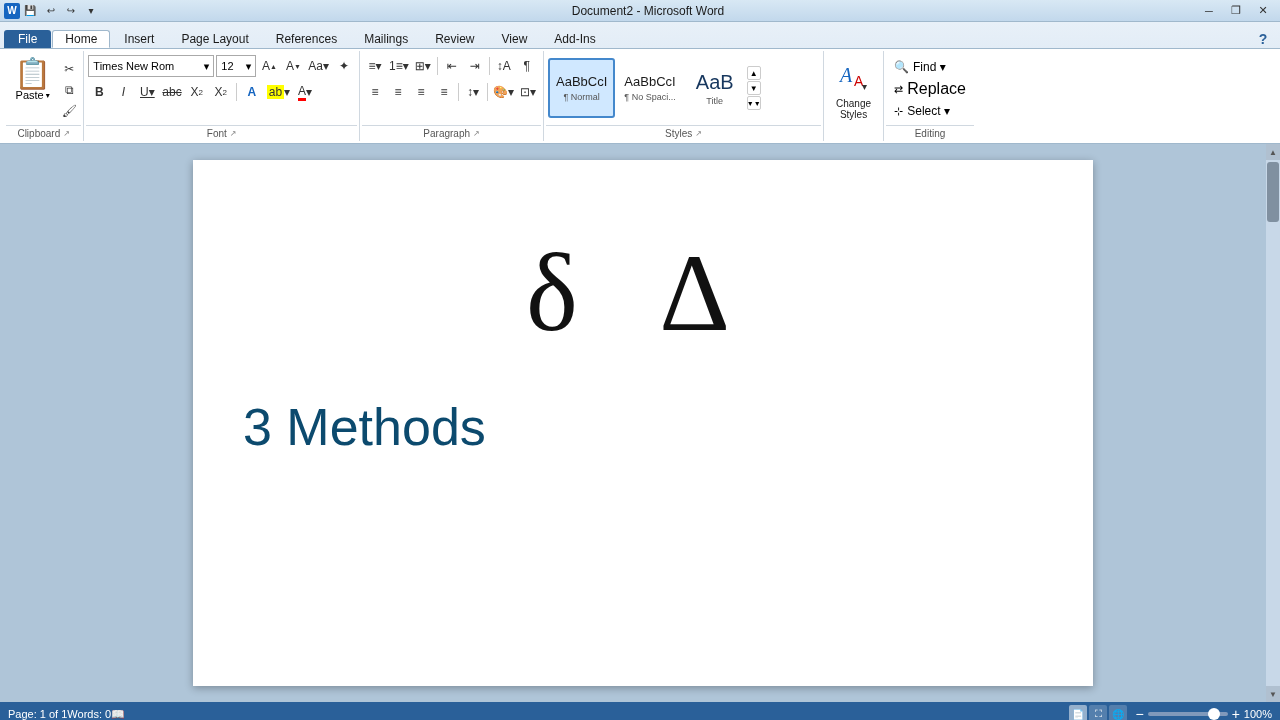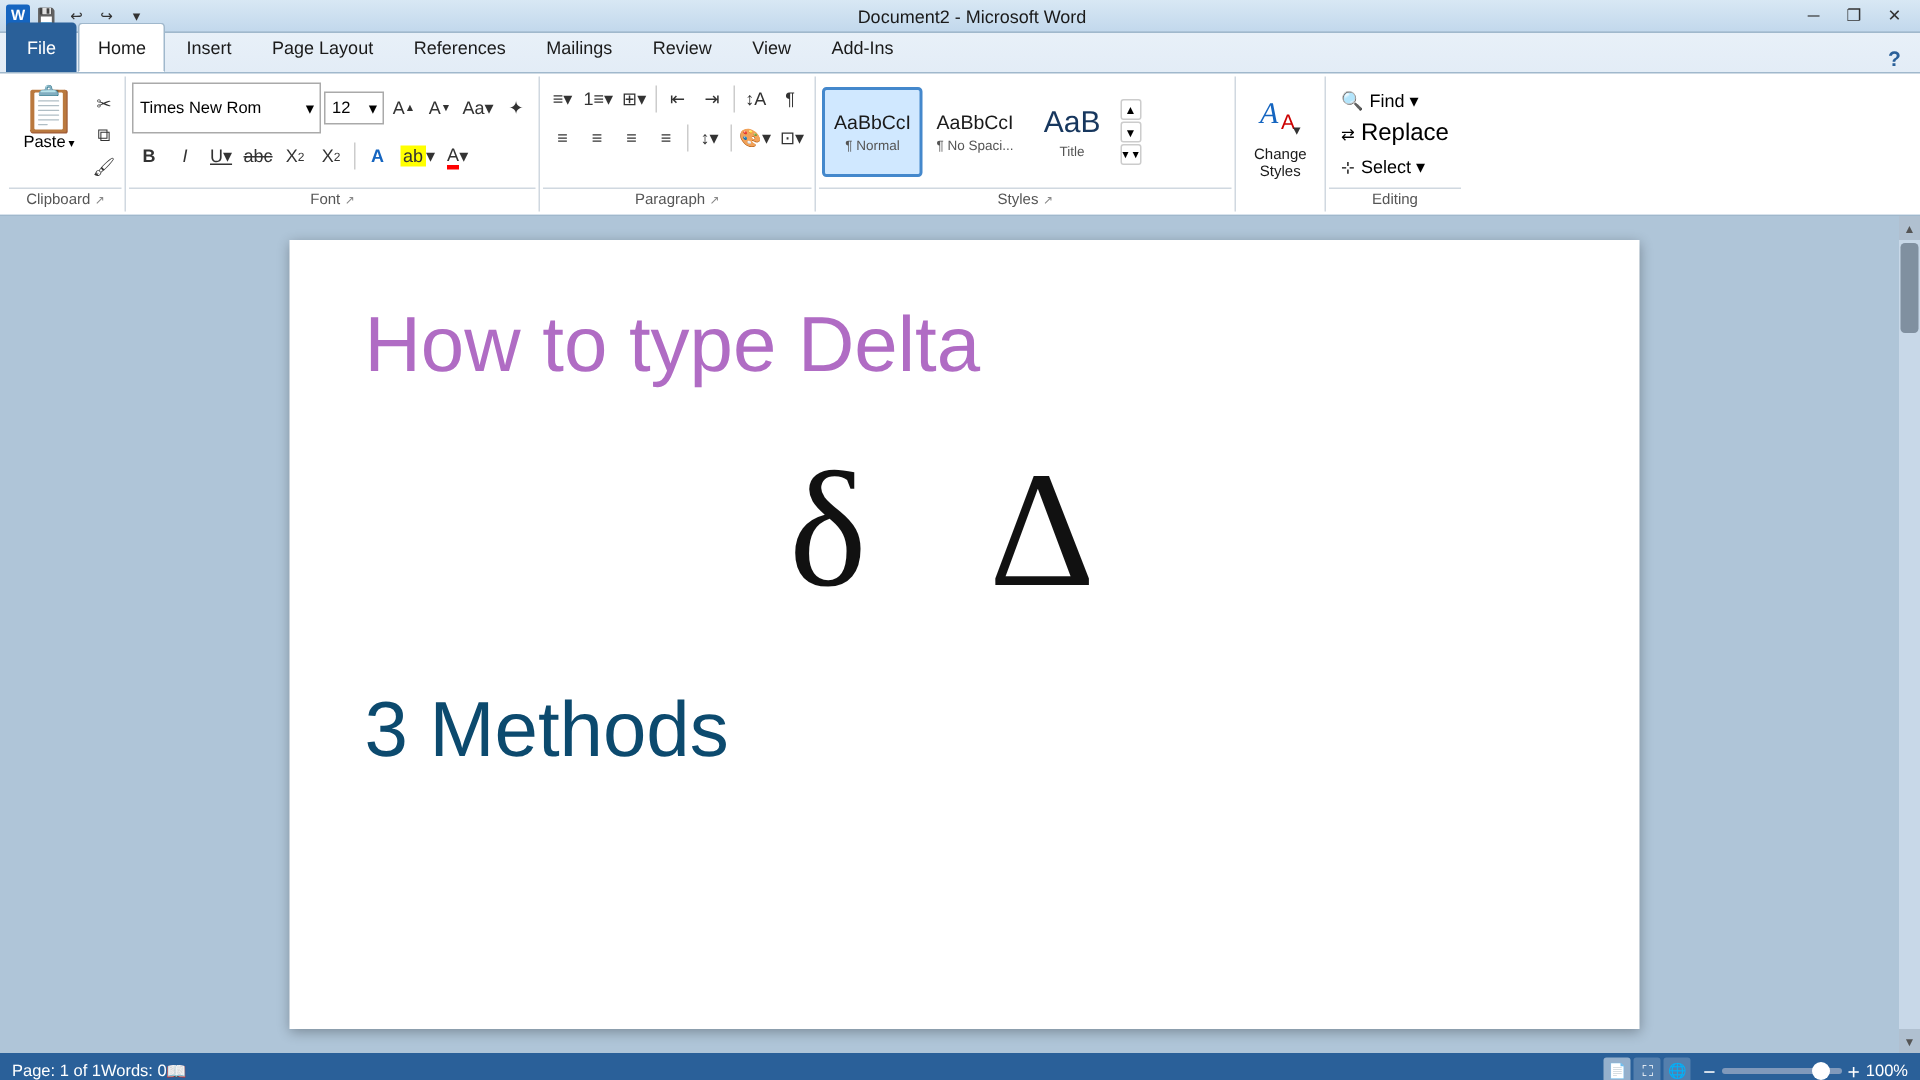--- a/index.html
+++ b/index.html
@@ -91,21 +91,21 @@
       height: 26px;
       gap: 1px;
     }
     .tab {
       padding: 3px 12px;
       font-size: 12px;
       cursor: pointer;
       border-radius: 3px 3px 0 0;
       background: transparent;
       color: #1a1a1a;
-      height: 33px;
+      height: 18px;
       display: flex;
       align-items: center;
       border: 1px solid transparent;
     }
     .tab.active {
       background: white;
       border: 1px solid #a0b8cc;
       border-bottom: 1px solid white;
       z-index: 1;
       position: relative;
@@ -159,21 +159,21 @@
     .font-row {
       display: flex;
       align-items: center;
       gap: 2px;
       margin-bottom: 2px;
     }
     .font-select {
       height: 22px;
       font-size: 11px;
       border: 1px solid #aaa;
-      padding: 16px 4px;
+      padding: 4px 4px;
       background: white;
       cursor: pointer;
       width: 126px;
       display: flex;
       align-items: center;
       justify-content: space-between;
     }
     .font-size-select {
       height: 22px;
       font-size: 11px;
@@ -658,21 +658,20 @@
 
   </div>
 </div>
 
 <div class="doc-area">
 
   <div style="width:20px; background:#afc5d8;"></div>
 
   <div class="doc-main">
     <div class="page">
-      <div class="doc-title">How to type Delta</div>
       <div class="doc-delta-symbols">δ  Δ</div>
       <div class="doc-methods">3 Methods</div>
     </div>
   </div>
 
   <div class="scrollbar-right">
     <div class="scroll-arrow">▲</div>
     <div class="scroll-thumb"></div>
     <div class="scroll-track"></div>
     <div class="scroll-arrow">▼</div>

